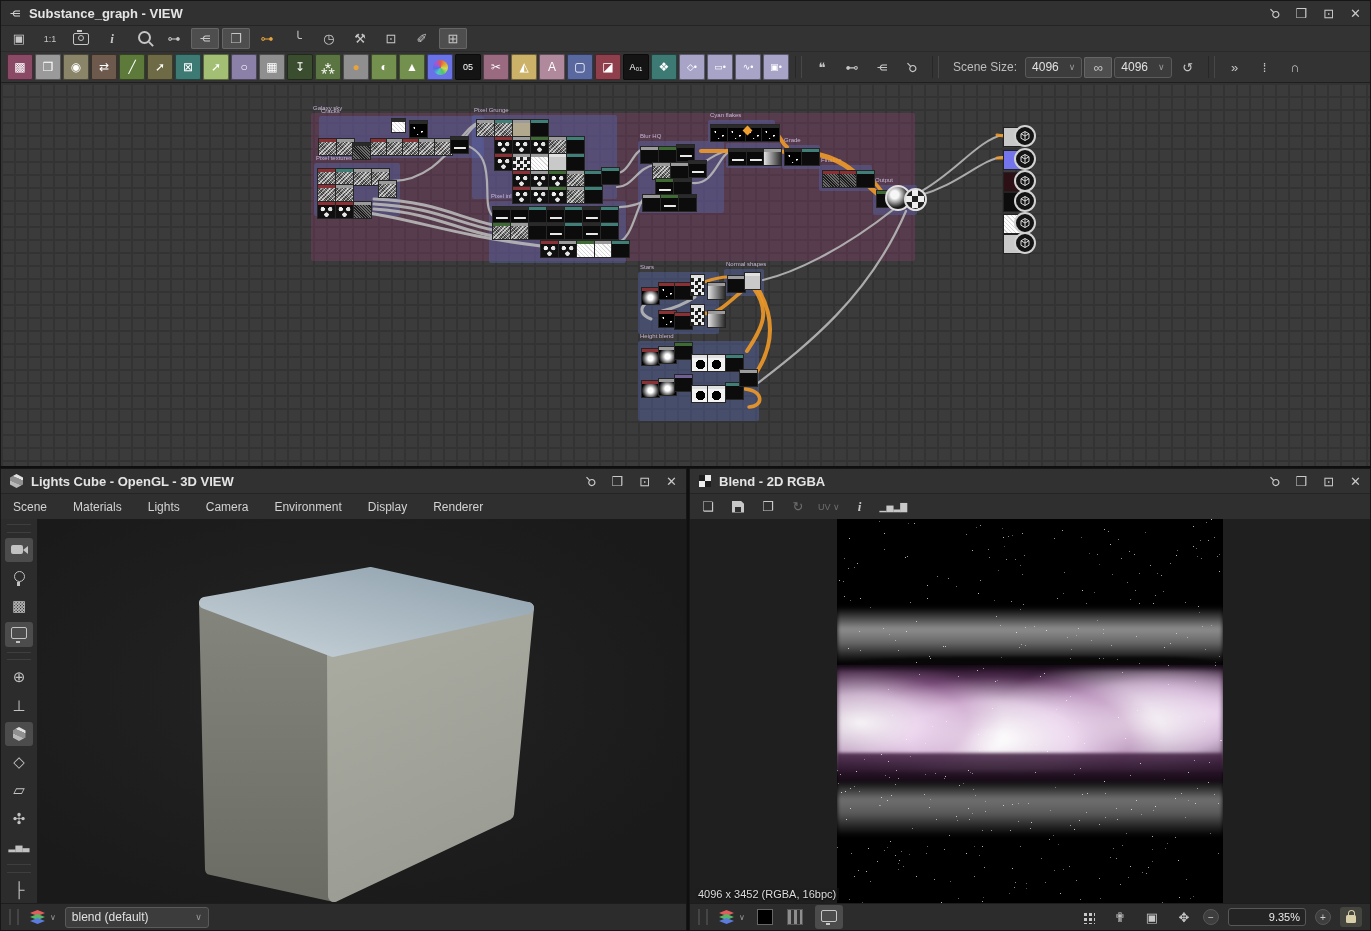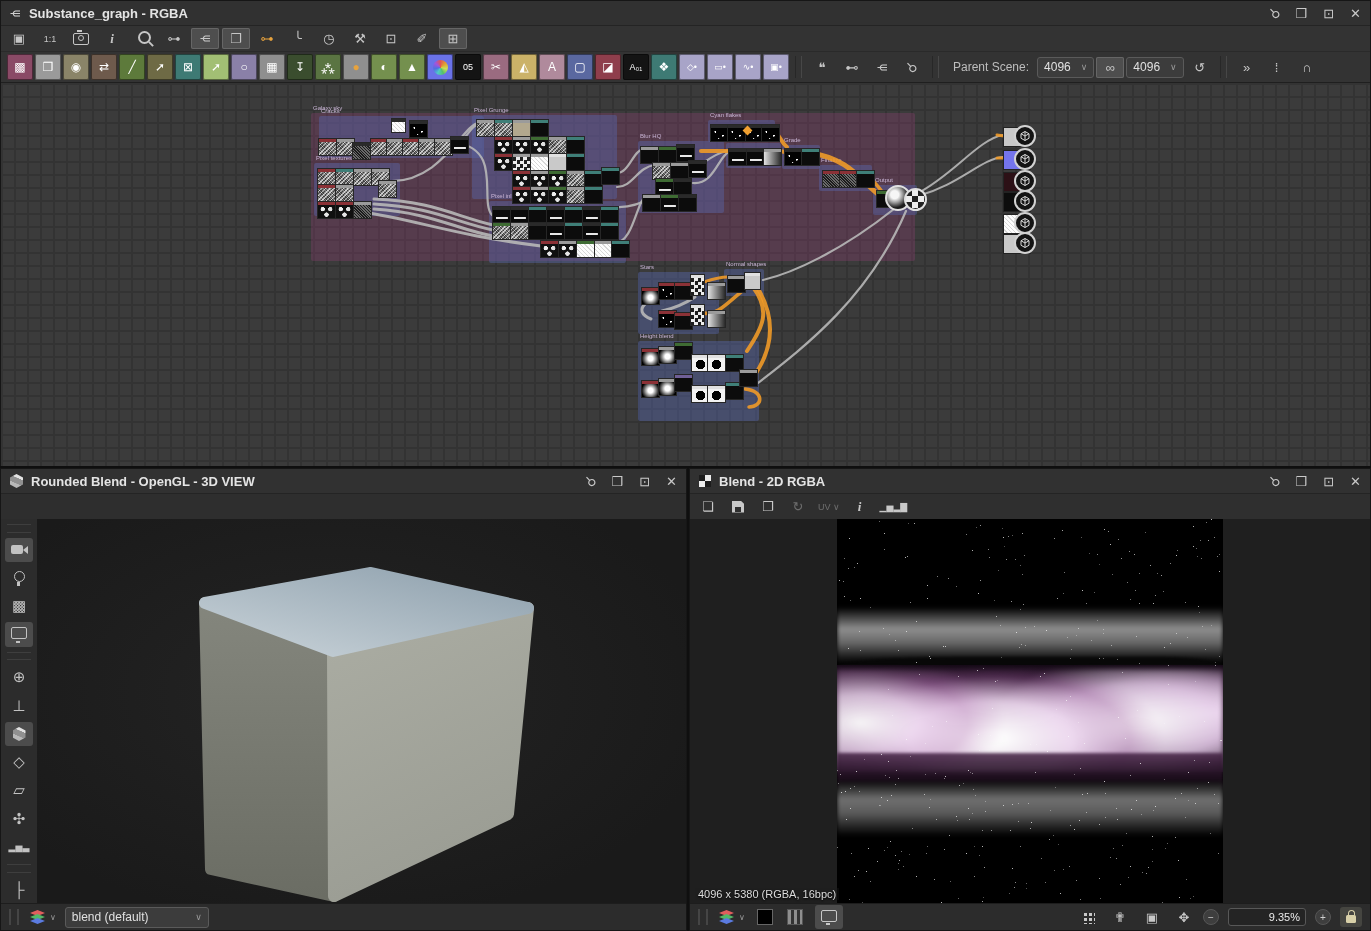--- a/index.html
+++ b/index.html
@@ -110,21 +110,21 @@
   .sizelabel{position:absolute;left:5px;bottom:4px;font-size:11px;color:#dcdcdc;text-shadow:0 1px 2px #000;background:rgba(30,30,30,.35);padding:0 3px;}
   .divider-h{position:absolute;left:0;right:0;top:466px;height:2px;background:#0f0f0f;}
   .divider-v{position:absolute;top:468px;bottom:0;left:687px;width:2px;background:#0f0f0f;}
 </style>
 </head>
 <body>
 
 <div class="window" style="left:0;top:0;width:1371px;height:466px;">
   <div class="titlebar">
     <span class="rotg" style="font-size:13px;color:#cfcfcf;">⋔</span>
-    <span class="title">Substance_graph - RGBA</span>
+    <span class="title">Substance_graph - VIEW</span>
     <span class="winbtns" id="g-winbtns">
         <span><span class="rotp">⚲</span></span>
         <span><span>❒</span></span>
         <span><span>⊡</span></span>
         <span><span>✕</span></span>
       </span>
   </div>
   <div class="tb1" id="g-tb1">
       <div class="tbtn">
         <span>▣</span>
@@ -264,21 +264,21 @@
       <div class="tbtn">
         <span>⊷</span>
       </div>
       <div class="tbtn">
         <span class="rotg">⋔</span>
       </div>
       <div class="tbtn">
         <span class="rotp">⚲</span>
       </div>
       <div class="sep"></div>
-      <span class="pslabel">Parent Scene:</span>
+      <span class="pslabel">Scene Size:</span>
       <span class="select">
         <span>4096</span>
         <span class="car">∨</span>
       </span>
       <div class="tbtn active">∞</div>
       <span class="select">
         <span>4096</span>
         <span class="car">∨</span>
       </span>
       <div class="tbtn">↺</div>
@@ -868,28 +868,37 @@
       <div class="fin2" style="left: 903px; top: 105px;"></div>
     </div>
 </div>
 
 <div class="divider-h"></div>
 <div class="divider-v"></div>
 
 <div class="window" style="left:0;top:468px;width:687px;height:463px;">
   <div class="titlebar">
     <span class="i-cube"></span>
-    <span class="title">Rounded Blend - OpenGL - 3D VIEW</span>
+    <span class="title">Lights Cube - OpenGL - 3D VIEW</span>
     <span class="winbtns" id="d3-winbtns">
         <span><span class="rotp">⚲</span></span>
         <span><span>❒</span></span>
         <span><span>⊡</span></span>
         <span><span>✕</span></span>
       </span>
   </div>
+  <div class="menubar" id="d3-menubar">
+      <span class="menu">Scene</span>
+      <span class="menu">Materials</span>
+      <span class="menu">Lights</span>
+      <span class="menu">Camera</span>
+      <span class="menu">Environment</span>
+      <span class="menu">Display</span>
+      <span class="menu">Renderer</span>
+    </div>
   <div class="sidebar" id="d3-sidebar">
       <div class="sgrip"></div>
       <div class="sbtn active">
         <span class="i-videocam"></span>
       </div>
       <div class="sbtn">
         <span class="i-bulb"></span>
       </div>
       <div class="sbtn">
         <span>▩</span>
@@ -1002,21 +1011,21 @@
       <div class="band-top"></div>
       <div class="tear-top"></div>
       <div class="neb-base"></div>
       <div class="neb-glow"></div>
       <div class="neb-bot"></div>
       <div class="band-bot"></div>
     <div class="stars" style="width: 1.4px; height: 1.4px; box-shadow: rgba(255, 255, 255, 0.77) 92px 137px 0px, rgba(255, 255, 255, 0.91) 356px 7px 0px, rgba(255, 255, 255, 0.44) 139px 8px 0px, rgba(255, 255, 255, 0.72) 378px 146px 0px, rgba(255, 255, 255, 0.76) 174px 82px 0px, rgba(255, 255, 255, 0.65) 299px 117px 0px, rgba(255, 255, 255, 0.62) 182px 128px 0px, rgba(255, 255, 255, 0.85) 185px 14px 0px, rgba(255, 255, 255, 0.51) 320px 54px 0px, rgba(255, 255, 255, 0.67) 377px 18px 0px, rgba(255, 255, 255, 0.47) 175px 16px 0px, rgba(255, 255, 255, 0.45) 239px 116px 0px, rgba(255, 255, 255, 0.56) 233px 139px 0px, rgba(255, 255, 255, 0.59) 227px 53px 0px, rgba(255, 255, 255, 0.59) 197px 107px 0px, rgba(255, 255, 255, 0.78) 61px 131px 0px, rgba(255, 255, 255, 0.69) 146px 149px 0px, rgba(255, 255, 255, 0.95) 68px 38px 0px, rgba(255, 255, 255, 0.5) 226px 74px 0px, rgba(255, 255, 255, 0.4) 167px 27px 0px, rgba(255, 255, 255, 0.49) 266px 114px 0px, rgba(255, 255, 255, 0.93) 209px 111px 0px, rgba(255, 255, 255, 0.78) 143px 61px 0px, rgba(255, 255, 255, 0.69) 318px 76px 0px, rgba(255, 255, 255, 0.59) 302px 144px 0px, rgba(255, 255, 255, 0.57) 340px 31px 0px, rgba(255, 255, 255, 0.53) 365px 107px 0px, rgba(255, 255, 255, 0.9) 20px 44px 0px, rgba(255, 255, 255, 0.71) 292px 32px 0px, rgba(255, 255, 255, 0.6) 290px 63px 0px, rgba(255, 255, 255, 0.92) 135px 31px 0px, rgba(255, 255, 255, 0.82) 79px 102px 0px, rgba(255, 255, 255, 0.71) 169px 40px 0px, rgba(255, 255, 255, 0.63) 129px 15px 0px, rgba(255, 255, 255, 0.92) 179px 113px 0px, rgba(255, 255, 255, 0.81) 297px 35px 0px, rgba(255, 255, 255, 0.85) 225px 11px 0px, rgba(255, 255, 255, 0.91) 316px 84px 0px, rgba(255, 255, 255, 0.66) 22px 112px 0px, rgba(255, 255, 255, 0.52) 382px 137px 0px, rgba(255, 255, 255, 0.89) 108px 127px 0px, rgba(255, 255, 255, 0.42) 378px 143px 0px, rgba(255, 255, 255, 0.99) 339px 36px 0px, rgba(255, 255, 255, 0.9) 93px 139px 0px, rgba(255, 255, 255, 0.62) 249px 84px 0px, rgba(255, 255, 255, 0.41) 71px 4px 0px, rgba(255, 255, 255, 0.45) 52px 115px 0px, rgb(255, 255, 255) 141px 74px 0px, rgba(255, 255, 255, 0.7) 73px 83px 0px, rgba(255, 255, 255, 0.43) 157px 81px 0px, rgba(255, 255, 255, 0.67) 260px 35px 0px, rgba(255, 255, 255, 0.85) 69px 112px 0px, rgba(255, 255, 255, 0.95) 166px 18px 0px, rgba(255, 255, 255, 0.49) 33px 88px 0px, rgba(255, 255, 255, 0.78) 324px 56px 0px, rgba(255, 255, 255, 0.61) 178px 40px 0px, rgba(255, 255, 255, 0.41) 262px 45px 0px, rgba(255, 255, 255, 0.76) 302px 84px 0px, rgba(255, 255, 255, 0.57) 293px 80px 0px, rgba(255, 255, 255, 0.87) 79px 143px 0px, rgba(255, 255, 255, 0.71) 11px 49px 0px, rgba(255, 255, 255, 0.95) 23px 79px 0px, rgba(255, 255, 255, 0.4) 164px 138px 0px, rgba(255, 255, 255, 0.66) 380px 37px 0px, rgba(255, 255, 255, 0.48) 360px 37px 0px, rgba(255, 255, 255, 0.6) 363px 21px 0px, rgba(255, 255, 255, 0.51) 13px 81px 0px, rgba(255, 255, 255, 0.66) 262px 139px 0px, rgba(255, 255, 255, 0.67) 23px 131px 0px, rgba(255, 255, 255, 0.85) 7px 77px 0px, rgba(255, 255, 255, 0.74) 111px 59px 0px, rgba(255, 255, 255, 0.77) 331px 146px 0px, rgba(255, 255, 255, 0.52) 42px 2px 0px, rgba(255, 255, 255, 0.89) 361px 87px 0px, rgba(255, 255, 255, 0.5) 266px 110px 0px, rgba(255, 255, 255, 0.43) 252px 34px 0px, rgba(255, 255, 255, 0.62) 348px 83px 0px, rgba(255, 255, 255, 0.74) 333px 124px 0px, rgba(255, 255, 255, 0.9) 2px 61px 0px, rgba(255, 255, 255, 0.57) 350px 118px 0px, rgba(255, 255, 255, 0.99) 374px 0px 0px, rgba(255, 255, 255, 0.92) 90px 79px 0px, rgba(255, 255, 255, 0.84) 159px 97px 0px, rgba(255, 255, 255, 0.56) 326px 72px 0px, rgba(255, 255, 255, 0.63) 100px 57px 0px, rgba(255, 255, 255, 0.65) 274px 126px 0px, rgba(255, 255, 255, 0.65) 46px 109px 0px, rgba(255, 255, 255, 0.5) 254px 121px 0px, rgba(255, 255, 255, 0.68) 339px 114px 0px, rgba(255, 255, 255, 0.46) 161px 51px 0px, rgba(255, 255, 255, 0.54) 119px 67px 0px, rgba(255, 255, 255, 0.9) 267px 10px 0px, rgba(255, 255, 255, 0.42) 374px 106px 0px, rgba(255, 255, 255, 0.51) 234px 130px 0px, rgba(255, 255, 255, 0.61) 302px 54px 0px, rgba(255, 255, 255, 0.62) 58px 121px 0px, rgba(255, 255, 255, 0.64) 6px 62px 0px, rgba(255, 255, 255, 0.59) 188px 126px 0px, rgba(255, 255, 255, 0.74) 271px 12px 0px, rgba(255, 255, 255, 0.52) 183px 90px 0px, rgba(255, 255, 255, 0.94) 90px 66px 0px, rgba(255, 255, 255, 0.66) 333px 44px 0px, rgba(255, 255, 255, 0.81) 70px 37px 0px, rgba(255, 255, 255, 0.86) 327px 128px 0px, rgba(255, 255, 255, 0.81) 371px 21px 0px, rgba(255, 255, 255, 0.52) 275px 55px 0px, rgba(255, 255, 255, 0.5) 280px 140px 0px, rgba(255, 255, 255, 0.64) 187px 36px 0px, rgba(255, 255, 255, 0.55) 17px 48px 0px, rgba(255, 255, 255, 0.58) 369px 3px 0px, rgba(255, 255, 255, 0.63) 298px 71px 0px, rgba(255, 255, 255, 0.51) 230px 118px 0px, rgba(255, 255, 255, 0.71) 241px 109px 0px, rgba(255, 255, 255, 0.96) 12px 19px 0px, rgba(255, 255, 255, 0.65) 281px 20px 0px, rgba(255, 255, 255, 0.9) 106px 127px 0px, rgba(255, 255, 255, 0.57) 7px 39px 0px, rgba(255, 255, 255, 0.59) 364px 39px 0px, rgba(255, 255, 255, 0.77) 143px 6px 0px, rgba(255, 255, 255, 0.98) 245px 71px 0px, rgba(255, 255, 255, 0.67) 151px 30px 0px, rgba(255, 255, 255, 0.92) 11px 129px 0px, rgba(255, 255, 255, 0.49) 183px 46px 0px, rgba(255, 255, 255, 0.56) 368px 130px 0px, rgba(255, 255, 255, 0.61) 188px 108px 0px, rgba(255, 255, 255, 0.71) 186px 85px 0px, rgba(255, 255, 255, 0.54) 382px 35px 0px, rgba(255, 255, 255, 0.51) 266px 139px 0px, rgba(255, 255, 255, 0.47) 257px 73px 0px, rgba(255, 255, 255, 0.61) 184px 125px 0px, rgba(255, 255, 255, 0.84) 77px 4px 0px, rgba(255, 255, 255, 0.77) 217px 19px 0px, rgba(255, 255, 255, 0.91) 356px 27px 0px, rgba(255, 255, 255, 0.65) 152px 38px 0px, rgba(255, 255, 255, 0.79) 220px 79px 0px, rgba(255, 255, 255, 0.63) 47px 30px 0px, rgba(255, 255, 255, 0.97) 273px 25px 0px, rgba(255, 255, 255, 0.7) 171px 17px 0px, rgba(255, 255, 255, 0.55) 163px 106px 0px, rgba(255, 255, 255, 0.59) 185px 55px 0px, rgba(255, 255, 255, 0.47) 260px 101px 0px, rgba(255, 255, 255, 0.49) 308px 13px 0px, rgba(255, 255, 255, 0.43) 165px 9px 0px, rgba(255, 255, 255, 0.93) 47px 14px 0px, rgba(255, 255, 255, 0.75) 284px 39px 0px, rgba(255, 255, 255, 0.52) 359px 29px 0px, rgba(255, 255, 255, 0.46) 244px 18px 0px, rgba(255, 255, 255, 0.41) 362px 93px 0px, rgba(255, 255, 255, 0.93) 382px 52px 0px, rgba(255, 255, 255, 0.8) 313px 46px 0px;"></div>
         <div class="stars" style="width: 1px; height: 1px; box-shadow: rgba(255, 255, 255, 0.9) 231px 217px 0px, rgba(255, 255, 255, 0.85) 384px 221px 0px, rgba(255, 255, 255, 0.42) 160px 161px 0px, rgba(255, 255, 255, 0.94) 51px 242px 0px, rgba(255, 255, 255, 0.94) 281px 198px 0px, rgba(255, 255, 255, 0.47) 219px 190px 0px, rgba(255, 255, 255, 0.89) 158px 162px 0px, rgba(255, 255, 255, 0.97) 303px 244px 0px, rgba(255, 255, 255, 0.64) 367px 202px 0px, rgba(255, 255, 255, 0.46) 193px 225px 0px, rgba(255, 255, 255, 0.93) 229px 181px 0px, rgba(255, 255, 255, 0.9) 69px 220px 0px, rgba(255, 255, 255, 0.79) 121px 157px 0px, rgba(255, 255, 255, 0.8) 383px 221px 0px, rgba(255, 255, 255, 0.76) 155px 189px 0px, rgba(255, 255, 255, 0.58) 55px 196px 0px, rgba(255, 255, 255, 0.58) 51px 170px 0px, rgba(255, 255, 255, 0.54) 88px 224px 0px, rgba(255, 255, 255, 0.41) 153px 216px 0px, rgba(255, 255, 255, 0.94) 203px 157px 0px, rgba(255, 255, 255, 0.59) 300px 191px 0px, rgba(255, 255, 255, 0.99) 210px 232px 0px, rgba(255, 255, 255, 0.46) 142px 231px 0px, rgba(255, 255, 255, 0.84) 288px 219px 0px, rgba(255, 255, 255, 0.75) 109px 202px 0px, rgba(255, 255, 255, 0.46) 27px 240px 0px, rgba(255, 255, 255, 0.66) 233px 177px 0px, rgba(255, 255, 255, 0.4) 327px 204px 0px, rgba(255, 255, 255, 0.74) 82px 155px 0px, rgba(255, 255, 255, 0.78) 372px 243px 0px, rgba(255, 255, 255, 0.44) 358px 162px 0px, rgba(255, 255, 255, 0.65) 331px 165px 0px, rgba(255, 255, 255, 0.78) 247px 224px 0px, rgba(255, 255, 255, 0.72) 285px 153px 0px, rgba(255, 255, 255, 0.8) 141px 215px 0px, rgba(255, 255, 255, 0.46) 199px 225px 0px, rgba(255, 255, 255, 0.99) 44px 235px 0px, rgba(255, 255, 255, 0.54) 95px 207px 0px, rgba(255, 255, 255, 0.94) 207px 154px 0px, rgba(255, 255, 255, 0.49) 241px 203px 0px, rgba(255, 255, 255, 0.47) 342px 197px 0px, rgba(255, 255, 255, 0.9) 140px 151px 0px, rgba(255, 255, 255, 0.48) 73px 237px 0px, rgba(255, 255, 255, 0.73) 243px 249px 0px, rgba(255, 255, 255, 0.68) 357px 241px 0px;"></div>
         <div class="stars" style="width: 1.4px; height: 1.4px; box-shadow: rgba(255, 255, 255, 0.73) 177px 368px 0px, rgba(255, 255, 255, 0.45) 148px 282px 0px, rgba(255, 255, 255, 0.91) 62px 341px 0px, rgba(255, 255, 255, 0.64) 135px 254px 0px, rgba(255, 255, 255, 0.46) 43px 286px 0px, rgba(255, 255, 255, 0.52) 113px 362px 0px, rgba(255, 255, 255, 0.69) 243px 380px 0px, rgba(255, 255, 255, 0.41) 146px 378px 0px, rgba(255, 255, 255, 0.61) 273px 338px 0px, rgba(255, 255, 255, 0.66) 249px 293px 0px, rgba(255, 255, 255, 0.57) 66px 347px 0px, rgba(255, 255, 255, 0.51) 373px 314px 0px, rgba(255, 255, 255, 0.43) 353px 379px 0px, rgba(255, 255, 255, 0.51) 90px 327px 0px, rgba(255, 255, 255, 0.46) 172px 374px 0px, rgba(255, 255, 255, 0.9) 242px 301px 0px, rgba(255, 255, 255, 0.87) 44px 278px 0px, rgba(255, 255, 255, 0.54) 12px 380px 0px, rgba(255, 255, 255, 0.79) 58px 336px 0px, rgba(255, 255, 255, 0.71) 58px 265px 0px, rgba(255, 255, 255, 0.61) 98px 254px 0px, rgba(255, 255, 255, 0.46) 328px 329px 0px, rgba(255, 255, 255, 0.52) 88px 255px 0px, rgba(255, 255, 255, 0.79) 97px 360px 0px, rgba(255, 255, 255, 0.52) 327px 260px 0px, rgba(255, 255, 255, 0.47) 237px 255px 0px, rgba(255, 255, 255, 0.64) 52px 258px 0px, rgba(255, 255, 255, 0.43) 137px 327px 0px, rgba(255, 255, 255, 0.76) 365px 384px 0px, rgba(255, 255, 255, 0.49) 213px 291px 0px, rgba(255, 255, 255, 0.83) 245px 275px 0px, rgba(255, 255, 255, 0.7) 381px 284px 0px, rgba(255, 255, 255, 0.82) 112px 316px 0px, rgba(255, 255, 255, 0.85) 17px 357px 0px, rgba(255, 255, 255, 0.98) 9px 300px 0px, rgba(255, 255, 255, 0.82) 212px 320px 0px, rgba(255, 255, 255, 0.88) 40px 342px 0px, rgba(255, 255, 255, 0.5) 330px 324px 0px, rgba(255, 255, 255, 0.52) 263px 379px 0px, rgba(255, 255, 255, 0.8) 147px 348px 0px, rgba(255, 255, 255, 0.5) 61px 350px 0px, rgba(255, 255, 255, 0.68) 377px 275px 0px, rgba(255, 255, 255, 0.8) 175px 285px 0px, rgba(255, 255, 255, 0.7) 178px 363px 0px, rgba(255, 255, 255, 0.69) 14px 334px 0px, rgba(255, 255, 255, 0.87) 122px 266px 0px, rgba(255, 255, 255, 0.77) 61px 259px 0px, rgba(255, 255, 255, 0.44) 50px 328px 0px, rgba(255, 255, 255, 0.88) 299px 281px 0px, rgba(255, 255, 255, 0.67) 360px 269px 0px, rgba(255, 255, 255, 0.76) 99px 300px 0px, rgba(255, 255, 255, 0.95) 237px 310px 0px, rgba(255, 255, 255, 0.57) 120px 301px 0px, rgba(255, 255, 255, 0.63) 268px 298px 0px, rgba(255, 255, 255, 0.94) 223px 374px 0px, rgba(255, 255, 255, 0.9) 131px 289px 0px, rgba(255, 255, 255, 0.63) 145px 311px 0px, rgba(255, 255, 255, 0.44) 133px 253px 0px, rgba(255, 255, 255, 0.82) 173px 311px 0px, rgba(255, 255, 255, 0.59) 89px 334px 0px, rgba(255, 255, 255, 0.49) 315px 330px 0px, rgba(255, 255, 255, 0.41) 189px 369px 0px, rgba(255, 255, 255, 0.92) 293px 347px 0px, rgba(255, 255, 255, 0.59) 208px 363px 0px, rgba(255, 255, 255, 0.94) 175px 349px 0px, rgba(255, 255, 255, 0.81) 3px 255px 0px, rgba(255, 255, 255, 0.83) 311px 348px 0px, rgba(255, 255, 255, 0.92) 342px 378px 0px, rgba(255, 255, 255, 0.48) 356px 377px 0px, rgba(255, 255, 255, 0.95) 294px 290px 0px, rgba(255, 255, 255, 0.96) 341px 341px 0px, rgba(255, 255, 255, 0.59) 204px 339px 0px, rgba(255, 255, 255, 0.94) 79px 357px 0px, rgba(255, 255, 255, 0.73) 309px 354px 0px, rgba(255, 255, 255, 0.64) 0px 328px 0px, rgba(255, 255, 255, 0.8) 21px 351px 0px, rgba(255, 255, 255, 0.79) 262px 359px 0px, rgba(255, 255, 255, 0.97) 104px 383px 0px, rgba(255, 255, 255, 0.44) 72px 335px 0px, rgba(255, 255, 255, 0.81) 13px 269px 0px, rgba(255, 255, 255, 0.59) 1px 264px 0px, rgba(255, 255, 255, 0.58) 291px 358px 0px, rgba(255, 255, 255, 0.76) 107px 330px 0px, rgba(255, 255, 255, 0.57) 136px 270px 0px, rgba(255, 255, 255, 0.63) 33px 362px 0px, rgba(255, 255, 255, 0.97) 351px 253px 0px, rgba(255, 255, 255, 0.85) 59px 251px 0px, rgba(255, 255, 255, 0.5) 61px 344px 0px, rgba(255, 255, 255, 0.93) 371px 263px 0px, rgba(255, 255, 255, 0.66) 148px 292px 0px, rgba(255, 255, 255, 0.75) 283px 365px 0px, rgba(255, 255, 255, 0.72) 279px 339px 0px, rgba(255, 255, 255, 0.87) 166px 286px 0px, rgba(255, 255, 255, 0.81) 198px 253px 0px, rgb(255, 255, 255) 131px 251px 0px, rgba(255, 255, 255, 0.8) 262px 305px 0px, rgba(255, 255, 255, 0.47) 218px 268px 0px, rgba(255, 255, 255, 0.71) 137px 357px 0px, rgba(255, 255, 255, 0.56) 47px 331px 0px, rgba(255, 255, 255, 0.73) 132px 300px 0px, rgba(255, 255, 255, 0.97) 267px 262px 0px, rgba(255, 255, 255, 0.85) 338px 279px 0px, rgba(255, 255, 255, 0.65) 268px 274px 0px, rgba(255, 255, 255, 0.83) 54px 276px 0px, rgba(255, 255, 255, 0.88) 119px 297px 0px, rgba(255, 255, 255, 0.5) 189px 364px 0px, rgba(255, 255, 255, 0.79) 87px 275px 0px, rgba(255, 255, 255, 0.53) 142px 336px 0px, rgba(255, 255, 255, 0.6) 0px 251px 0px, rgba(255, 255, 255, 0.59) 75px 309px 0px, rgba(255, 255, 255, 0.62) 191px 284px 0px, rgba(255, 255, 255, 0.58) 285px 326px 0px, rgba(255, 255, 255, 0.52) 181px 284px 0px, rgba(255, 255, 255, 0.97) 19px 252px 0px, rgba(255, 255, 255, 0.51) 316px 291px 0px, rgba(255, 255, 255, 0.98) 194px 303px 0px, rgba(255, 255, 255, 0.86) 50px 281px 0px, rgba(255, 255, 255, 0.71) 279px 289px 0px, rgba(255, 255, 255, 0.51) 304px 295px 0px, rgba(255, 255, 255, 0.41) 25px 383px 0px, rgba(255, 255, 255, 0.77) 344px 274px 0px, rgba(255, 255, 255, 0.99) 129px 334px 0px, rgba(255, 255, 255, 0.58) 64px 332px 0px, rgba(255, 255, 255, 0.84) 145px 382px 0px, rgba(255, 255, 255, 0.54) 48px 256px 0px, rgba(255, 255, 255, 0.92) 318px 287px 0px, rgba(255, 255, 255, 0.67) 181px 302px 0px, rgba(255, 255, 255, 0.71) 232px 347px 0px, rgba(255, 255, 255, 0.77) 338px 318px 0px, rgba(255, 255, 255, 0.68) 239px 361px 0px, rgba(255, 255, 255, 0.97) 31px 329px 0px, rgba(255, 255, 255, 0.6) 276px 329px 0px, rgba(255, 255, 255, 0.44) 351px 281px 0px, rgba(255, 255, 255, 0.6) 107px 259px 0px, rgba(255, 255, 255, 0.57) 325px 383px 0px, rgba(255, 255, 255, 0.58) 42px 286px 0px, rgba(255, 255, 255, 0.95) 29px 352px 0px, rgba(255, 255, 255, 0.93) 145px 327px 0px, rgba(255, 255, 255, 0.53) 217px 351px 0px, rgba(255, 255, 255, 0.52) 138px 276px 0px, rgba(255, 255, 255, 0.88) 13px 289px 0px, rgba(255, 255, 255, 0.56) 349px 360px 0px, rgba(255, 255, 255, 0.89) 315px 317px 0px, rgba(255, 255, 255, 0.82) 280px 300px 0px, rgba(255, 255, 255, 0.78) 193px 309px 0px, rgba(255, 255, 255, 0.5) 315px 342px 0px, rgb(255, 255, 255) 4px 273px 0px, rgba(255, 255, 255, 0.57) 17px 267px 0px, rgba(255, 255, 255, 0.71) 154px 311px 0px, rgba(255, 255, 255, 0.49) 216px 316px 0px, rgba(255, 255, 255, 0.73) 233px 306px 0px, rgba(255, 255, 255, 0.64) 381px 334px 0px, rgba(255, 255, 255, 0.53) 226px 350px 0px, rgba(255, 255, 255, 0.73) 293px 256px 0px, rgba(255, 255, 255, 0.84) 358px 284px 0px, rgba(255, 255, 255, 0.64) 22px 272px 0px, rgba(255, 255, 255, 0.9) 53px 322px 0px, rgba(255, 255, 255, 0.51) 135px 294px 0px, rgba(255, 255, 255, 0.98) 8px 272px 0px, rgba(255, 255, 255, 0.42) 221px 325px 0px, rgba(255, 255, 255, 0.97) 108px 257px 0px, rgba(255, 255, 255, 0.58) 305px 353px 0px, rgba(255, 255, 255, 0.54) 121px 379px 0px, rgba(255, 255, 255, 0.87) 250px 274px 0px, rgba(255, 255, 255, 0.63) 183px 327px 0px, rgba(255, 255, 255, 0.79) 92px 288px 0px, rgba(255, 255, 255, 0.46) 126px 264px 0px, rgba(255, 255, 255, 0.53) 348px 298px 0px, rgba(255, 255, 255, 0.41) 93px 280px 0px, rgba(255, 255, 255, 0.58) 289px 314px 0px;"></div>
       </div>
-    <div class="sizelabel">4096 x 5380 (RGBA, 16bpc)</div>
+    <div class="sizelabel">4096 x 3452 (RGBA, 16bpc)</div>
   </div>
   <div class="statusbar">
     <div class="grip"></div>
     <span id="d2-status-left" style="display:flex;gap:10px;align-items:center;">
         <span class="t2btn">
           <span class="i-layers">
             <i style="background: rgb(224, 94, 94); top: 0px;"></i>
             <i style="background: rgb(84, 184, 104); top: 4px;"></i>
             <i style="background: rgb(91, 123, 224); top: 8px;"></i>
           </span>

